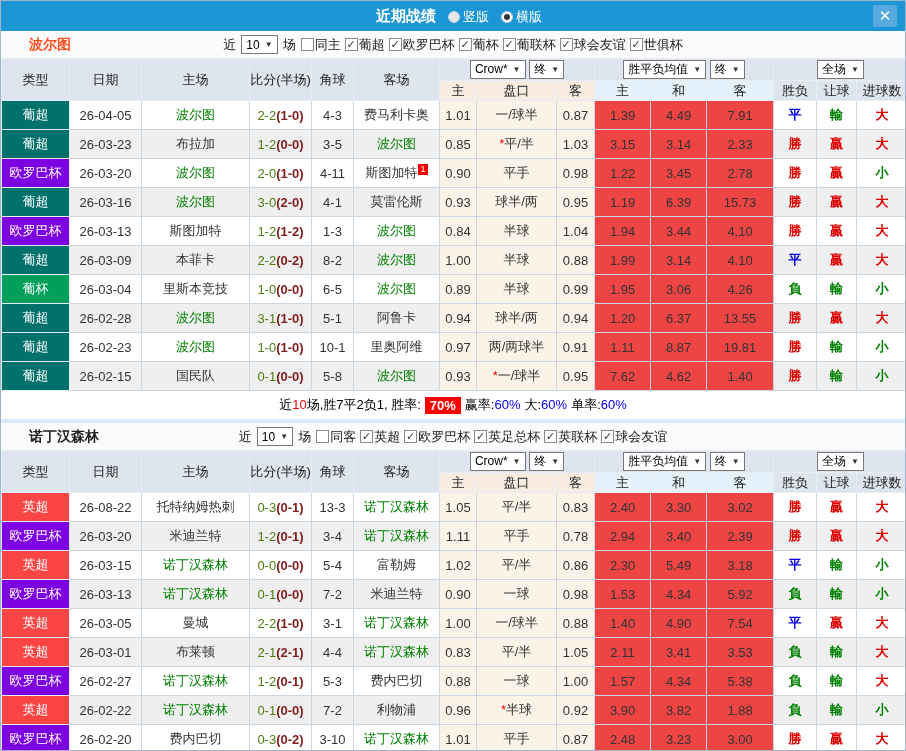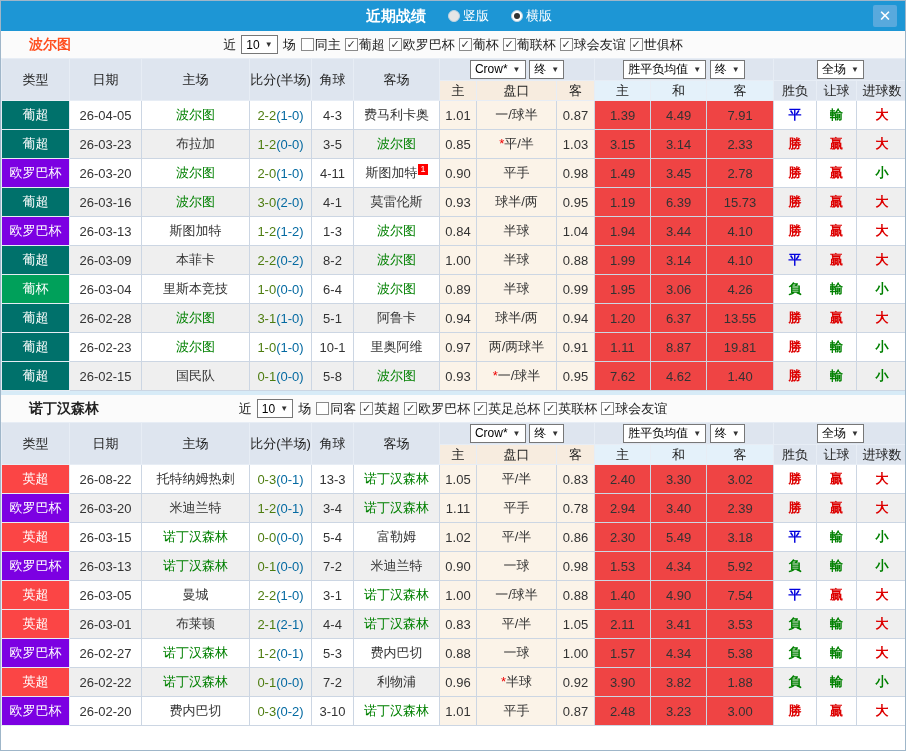--- a/index.html
+++ b/index.html
@@ -1,21 +1,21 @@
 <!DOCTYPE html>
 <html><head>
 <meta charset="utf-8">
 <style>
   * { margin:0; padding:0; box-sizing:border-box; }
   body { font-family:"Liberation Sans","DejaVu Sans",sans-serif; background:#fff; }
   .app { width:906px; height:751px; overflow:hidden; border:1px solid #9fb6c9; position:relative; background:#fff; }
 
   
   .titlebar { height:30px; background:#1d96d5; display:flex; align-items:center; justify-content:center; position:relative; color:#fff; }
-  .title-group { display:flex; align-items:center; gap:22px; font-size:14px;margin-left:12px; }
+  .title-group { display:flex; align-items:flex-end; gap:12px; font-size:14px;margin-left:12px; }
   .page-title { font-weight:bold; font-size:15px; }
   .radio-opt { display:flex; align-items:center; gap:3px; cursor:pointer; font-size:13px; }
   .radio { width:12px; height:12px; border-radius:50%; background:#e6e6e6; border:1px solid #bcd3e2; display:inline-flex; align-items:center; justify-content:center; }
   .radio.sel { background:#fff; }
   .radio.sel::after { content:""; width:6px; height:6px; border-radius:50%; background:#333; }
   .close-btn { position:absolute; right:8px; top:4px; width:24px; height:22px; background:#58a9dd; color:#fff; font-size:15px; font-weight:bold; display:flex; align-items:center; justify-content:center; border-radius:2px; cursor:pointer; }
 
   
   .filter-row { height:27px; display:flex; align-items:center; background:#fbfbfb; position:relative; font-size:13px; color:#222; }
   .team-name { position:absolute; left:28px; font-weight:bold; font-size:14px; }
@@ -41,21 +41,21 @@
   td.c-hod, td.c-hcp { background:#fbf3e8; color:#333; }
   td.c-eu { background:#ef4444; }
   .league { display:flex; width:100%; height:28px; align-items:center; justify-content:center; color:#fff; font-size:13px; }
   .lg1 { background:#00716b; } 
   .lg2 { background:#7c00e2; } 
   .lg3 { background:#00a05a; } 
   .lg4 { background:#fb4545; } 
   td.c-type { padding:0; border-color:#e6ecf3; }
   .self { color:#008000; }
   .ft { color:#4d7c0f; }
-  .ht { color:#0369a1; }
+  .ht { color:#7f1d1d;font-weight:bold; }
   .badge { display:none; background:#ff0000; color:#fff; font-size:9px; padding:0 2px; margin-left:1px; vertical-align:super; line-height:11px; }
   .badge.show { display:inline-block; }
   .star { color:#ee0000; }
   td.c-res { font-weight:bold; }
   .t-red { color:#dd0000; }
   .t-blue { color:#0000dd; }
   .t-green { color:#008000; }
 
   
   .summary-row { height:28px; display:flex; align-items:center; justify-content:center; gap:4px; font-size:13px; color:#000; background:#fff; }
@@ -235,21 +235,21 @@
               <span class="league lg2">欧罗巴杯</span>
             </td>
     <td class="c-date">26-03-20</td>
     <td class="c-home"><span class="home-t self">波尔图</span></td>
     <td class="c-score"><span class="ft">2-0</span><span class="ht">(1-0)</span></td>
     <td class="c-corner">4-11</td>
     <td class="c-away"><span class="away-t">斯图加特</span><span class="badge away-badge show">1</span></td>
     <td class="c-hod">0.90</td>
     <td class="c-hcp"><span class="star"></span><span>平手</span></td>
     <td class="c-hod">0.98</td>
-    <td class="c-eu">1.49</td>
+    <td class="c-eu">1.22</td>
     <td class="c-eu">3.45</td>
     <td class="c-eu">2.78</td>
     <td class="c-res t-red">勝</td>
     <td class="c-res t-red">贏</td>
     <td class="c-res t-green">小</td>
   </tr>
           <tr class="alt">
     <td class="c-type">
               <span class="league lg1">葡超</span>
             </td>
@@ -306,21 +306,21 @@
     <td class="c-res t-red">贏</td>
     <td class="c-res t-red">大</td>
   </tr>
           <tr>
     <td class="c-type">
               <span class="league lg3">葡杯</span>
             </td>
     <td class="c-date">26-03-04</td>
     <td class="c-home"><span class="home-t">里斯本竞技</span></td>
     <td class="c-score"><span class="ft">1-0</span><span class="ht">(0-0)</span></td>
-    <td class="c-corner">6-4</td>
+    <td class="c-corner">6-5</td>
     <td class="c-away"><span class="away-t self">波尔图</span></td>
     <td class="c-hod">0.89</td>
     <td class="c-hcp"><span class="star"></span><span>半球</span></td>
     <td class="c-hod">0.99</td>
     <td class="c-eu">1.95</td>
     <td class="c-eu">3.06</td>
     <td class="c-eu">4.26</td>
     <td class="c-res t-green">負</td>
     <td class="c-res t-green">輸</td>
     <td class="c-res t-green">小</td>
@@ -377,20 +377,27 @@
     <td class="c-hod">0.95</td>
     <td class="c-eu">7.62</td>
     <td class="c-eu">4.62</td>
     <td class="c-eu">1.40</td>
     <td class="c-res t-red">勝</td>
     <td class="c-res t-green">輸</td>
     <td class="c-res t-green">小</td>
   </tr>
         </tbody>
     </table>
+    <div class="summary-row">
+      <span><span>近</span><span class="red-num">10</span><span>场,胜7平2负1, 胜率:</span></span>
+      <span class="rate-badge">70%</span>
+      <span><span>赢率:</span><span class="blue-val">60%</span></span>
+      <span><span>大:</span><span class="blue-val">60%</span></span>
+      <span><span>单率:</span><span class="blue-val">60%</span></span>
+    </div>
   </div>
 
   <div class="section-gap"></div>
 
   <div>
     <div class="filter-row">
       <span class="team-name team-b">诺丁汉森林</span>
       <span class="filters-center">
         <span>近</span>
         <span class="sel-box">

